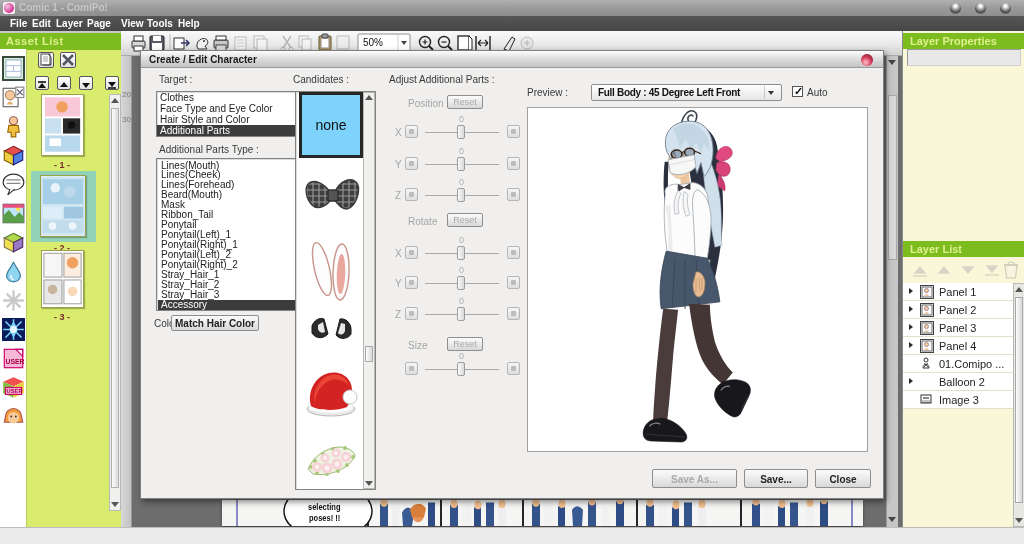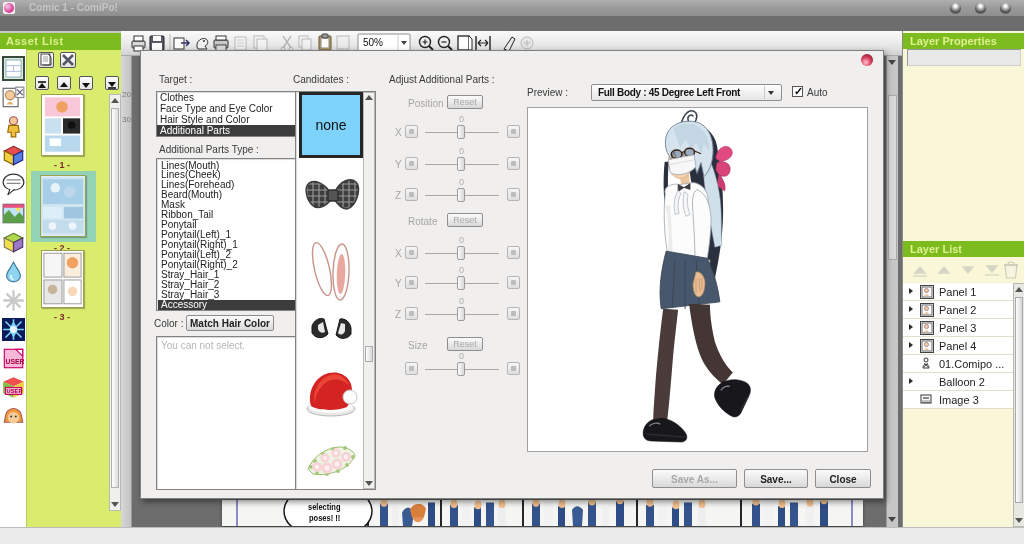--- a/index.html
+++ b/index.html
@@ -6,21 +6,21 @@
 html,body { width:1024px; height:544px; overflow:hidden; font-family:"Liberation Sans",sans-serif; }
 #root { position:relative; width:1024px; height:544px; background:#6d6d6d; }
 .abs { position:absolute; }
 
 
 #titlebar { left:0; top:0; width:1024px; height:16px;
   background:linear-gradient(#b0b0b0,#9a9a9a 50%,#8e8e8e); }
 #titlebar .logo { position:absolute; left:3px; top:2px; width:12px; height:12px; background:#f7eef5; border-radius:2px; }
 #titlebar .logo:before { content:""; position:absolute; left:1px; top:1px; width:10px; height:10px; border-radius:50%;
   background:radial-gradient(circle at 35% 35%, #f7c8e4, #d2318e 70%); }
-#titlebar .ttext { position:absolute; left:29px; top:2px; font-size:10px; color:#c6c6c6; font-weight:bold; }
+#titlebar .ttext { position:absolute; left:19px; top:2px; font-size:10px; color:#c6c6c6; font-weight:bold; }
 .winbtn { position:absolute; top:3px; width:11px; height:11px; border-radius:50%;
   background:radial-gradient(circle at 50% 28%, #ffffff 10%, #a8a8a8 35%, #4a4a4a 65%, #9a9a9a 100%); }
 
 
 #menubar { left:0; top:16px; width:1024px; height:15px; background:linear-gradient(#565656,#464646); color:#fff; font-size:10px; }
 #menubar span { position:absolute; top:2px; font-weight:bold; }
 
 
 #assetpanel { left:0; top:31px; width:121px; height:496px; background:#d9ec6e; border-top:2px solid #c8c8c8; }
 #assethdr { position:absolute; left:0; top:0px; width:121px; height:16px; background:#7cbc1e; color:#dff08e;; font-weight:bold; font-size:11px; padding:2px 0 15px 6px; letter-spacing:0.5px; }
@@ -147,20 +147,29 @@
   </div>
 
   <div id="titlebar" class="abs">
     <div class="logo"></div>
     <div class="ttext">Comic 1 - ComiPo!</div>
     <div class="winbtn" style="left:950px;"></div>
     <div class="winbtn" style="left:975px;"></div>
     <div class="winbtn" style="left:1000px;"></div>
   </div>
 
+  <div id="menubar" class="abs">
+    <span style="left:10px;">File</span>
+    <span style="left:32px;">Edit</span>
+    <span style="left:56px;">Layer</span>
+    <span style="left:87px;">Page</span>
+    <span style="left:121px;">View</span>
+    <span style="left:147px;">Tools</span>
+    <span style="left:178px;">Help</span>
+  </div>
 
   <div id="toolbar" class="abs">
     <svg viewBox="0 0 781 25" style="width:781px;height:25px;">
 
       <g transform="translate(9,4)">
           <rect x="2" y="6" width="13" height="7" rx="1" fill="#d8d8d8" stroke="#333"></rect>
           <rect x="4" y="1" width="9" height="5" fill="#fff" stroke="#333"></rect>
           <rect x="4" y="11" width="9" height="5" fill="#fff" stroke="#333"></rect>
         </g>
 
@@ -472,20 +481,23 @@
         <div class="ltext">Image 3</div>
       </div>
     <div class="vscroll" style="left:110px; top:252px; width:12px; height:244px; background:#e8e8e2;">
       <div class="sarr up" style="top:3px;"></div>
       <div style="position:absolute; left:1px; top:13px; width:8px; height:206px; background:linear-gradient(90deg,#fdfdfd,#d8d8d8); border:1px solid #aaa;"></div>
       <div class="sarr dn" style="bottom:3px;"></div>
     </div>
   </div>
 
   <div id="dialog" class="abs">
+    <div id="dlgtitle">
+        <div class="t">Create / Edit Character</div>
+      </div>
     <div id="dlgclose"></div>
 
     <div class="dlabel" style="left:18px; top:23px;">Target :</div>
     <div class="listbox" style="left:15px; top:40px; width:168px; height:46px;">
       <div class="li" style="height:11px; line-height:11px;">Clothes</div>
       <div class="li" style="height:11px; line-height:11px;">Face Type and Eye Color</div>
       <div class="li" style="height:11px; line-height:11px;">Hair Style and Color</div>
       <div class="li lisel" style="height:11px; line-height:11px;">Additional Parts</div>
     </div>
     <div class="dlabel" style="left:18px; top:93px;">Additional Parts Type :</div>
@@ -507,24 +519,21 @@
         <div class="li">Stray_Hair_3</div>
         <div class="li lisel">Accessory</div>
       </div>
       <div class="vscroll" style="right:0px; top:0px; width:12px; height:151px;">
         <div class="sarr up" style="top:2px;"></div>
         <div style="position:absolute; left:1px; top:12px; width:8px; height:112px; background:linear-gradient(90deg,#fdfdfd,#d9d9d9); border:1px solid #aaa; border-radius:1px;"></div>
         <div class="sarr dn" style="bottom:2px;"></div>
       </div>
     </div>
     <div class="dlabel" style="left:13px; top:267px;">Color :</div>
-    <div class="btn" style="left:45px; top:264px; width:88px; height:16px; font-weight:bold; padding-top:2px;">Match Hair Color</div>
-    <div class="listbox" style="left:15px; top:285px; width:168px; height:154px;">
-      <div style="padding:3px 0 0 4px; color:#b5b5b5;">You can not select.</div>
-    </div>
+    <div class="btn" style="left:30px; top:264px; width:88px; height:16px; font-weight:bold; padding-top:2px;">Match Hair Color</div>
 
     <div class="dlabel" style="left:152px; top:23px;">Candidates :</div>
     <div class="listbox" style="left:154px; top:40px; width:81px; height:399px;"></div>
     <div id="cands" style="position:absolute; left:155px; top:41px; width:67px; height:397px; overflow:hidden;">
       <div style="position:absolute; left:3px; top:0px; width:64px; height:66px; background:#7dd3fc; border:3px solid #262626; text-align:center; font-size:14px; color:#111;"><span style="position:relative; top:22px;">none</span></div>
       <svg style="position:absolute; left:8px; top:83px;" width="57" height="42" viewBox="0 0 57 42">
         <defs>
             <pattern id="plaid" width="6" height="6" patternUnits="userSpaceOnUse">
           <rect width="6" height="6" fill="#3e3e3e"></rect>
               <path d="M0,3 H6 M3,0 V6" stroke="#9a9a9a" stroke-width="1.1"></path>

